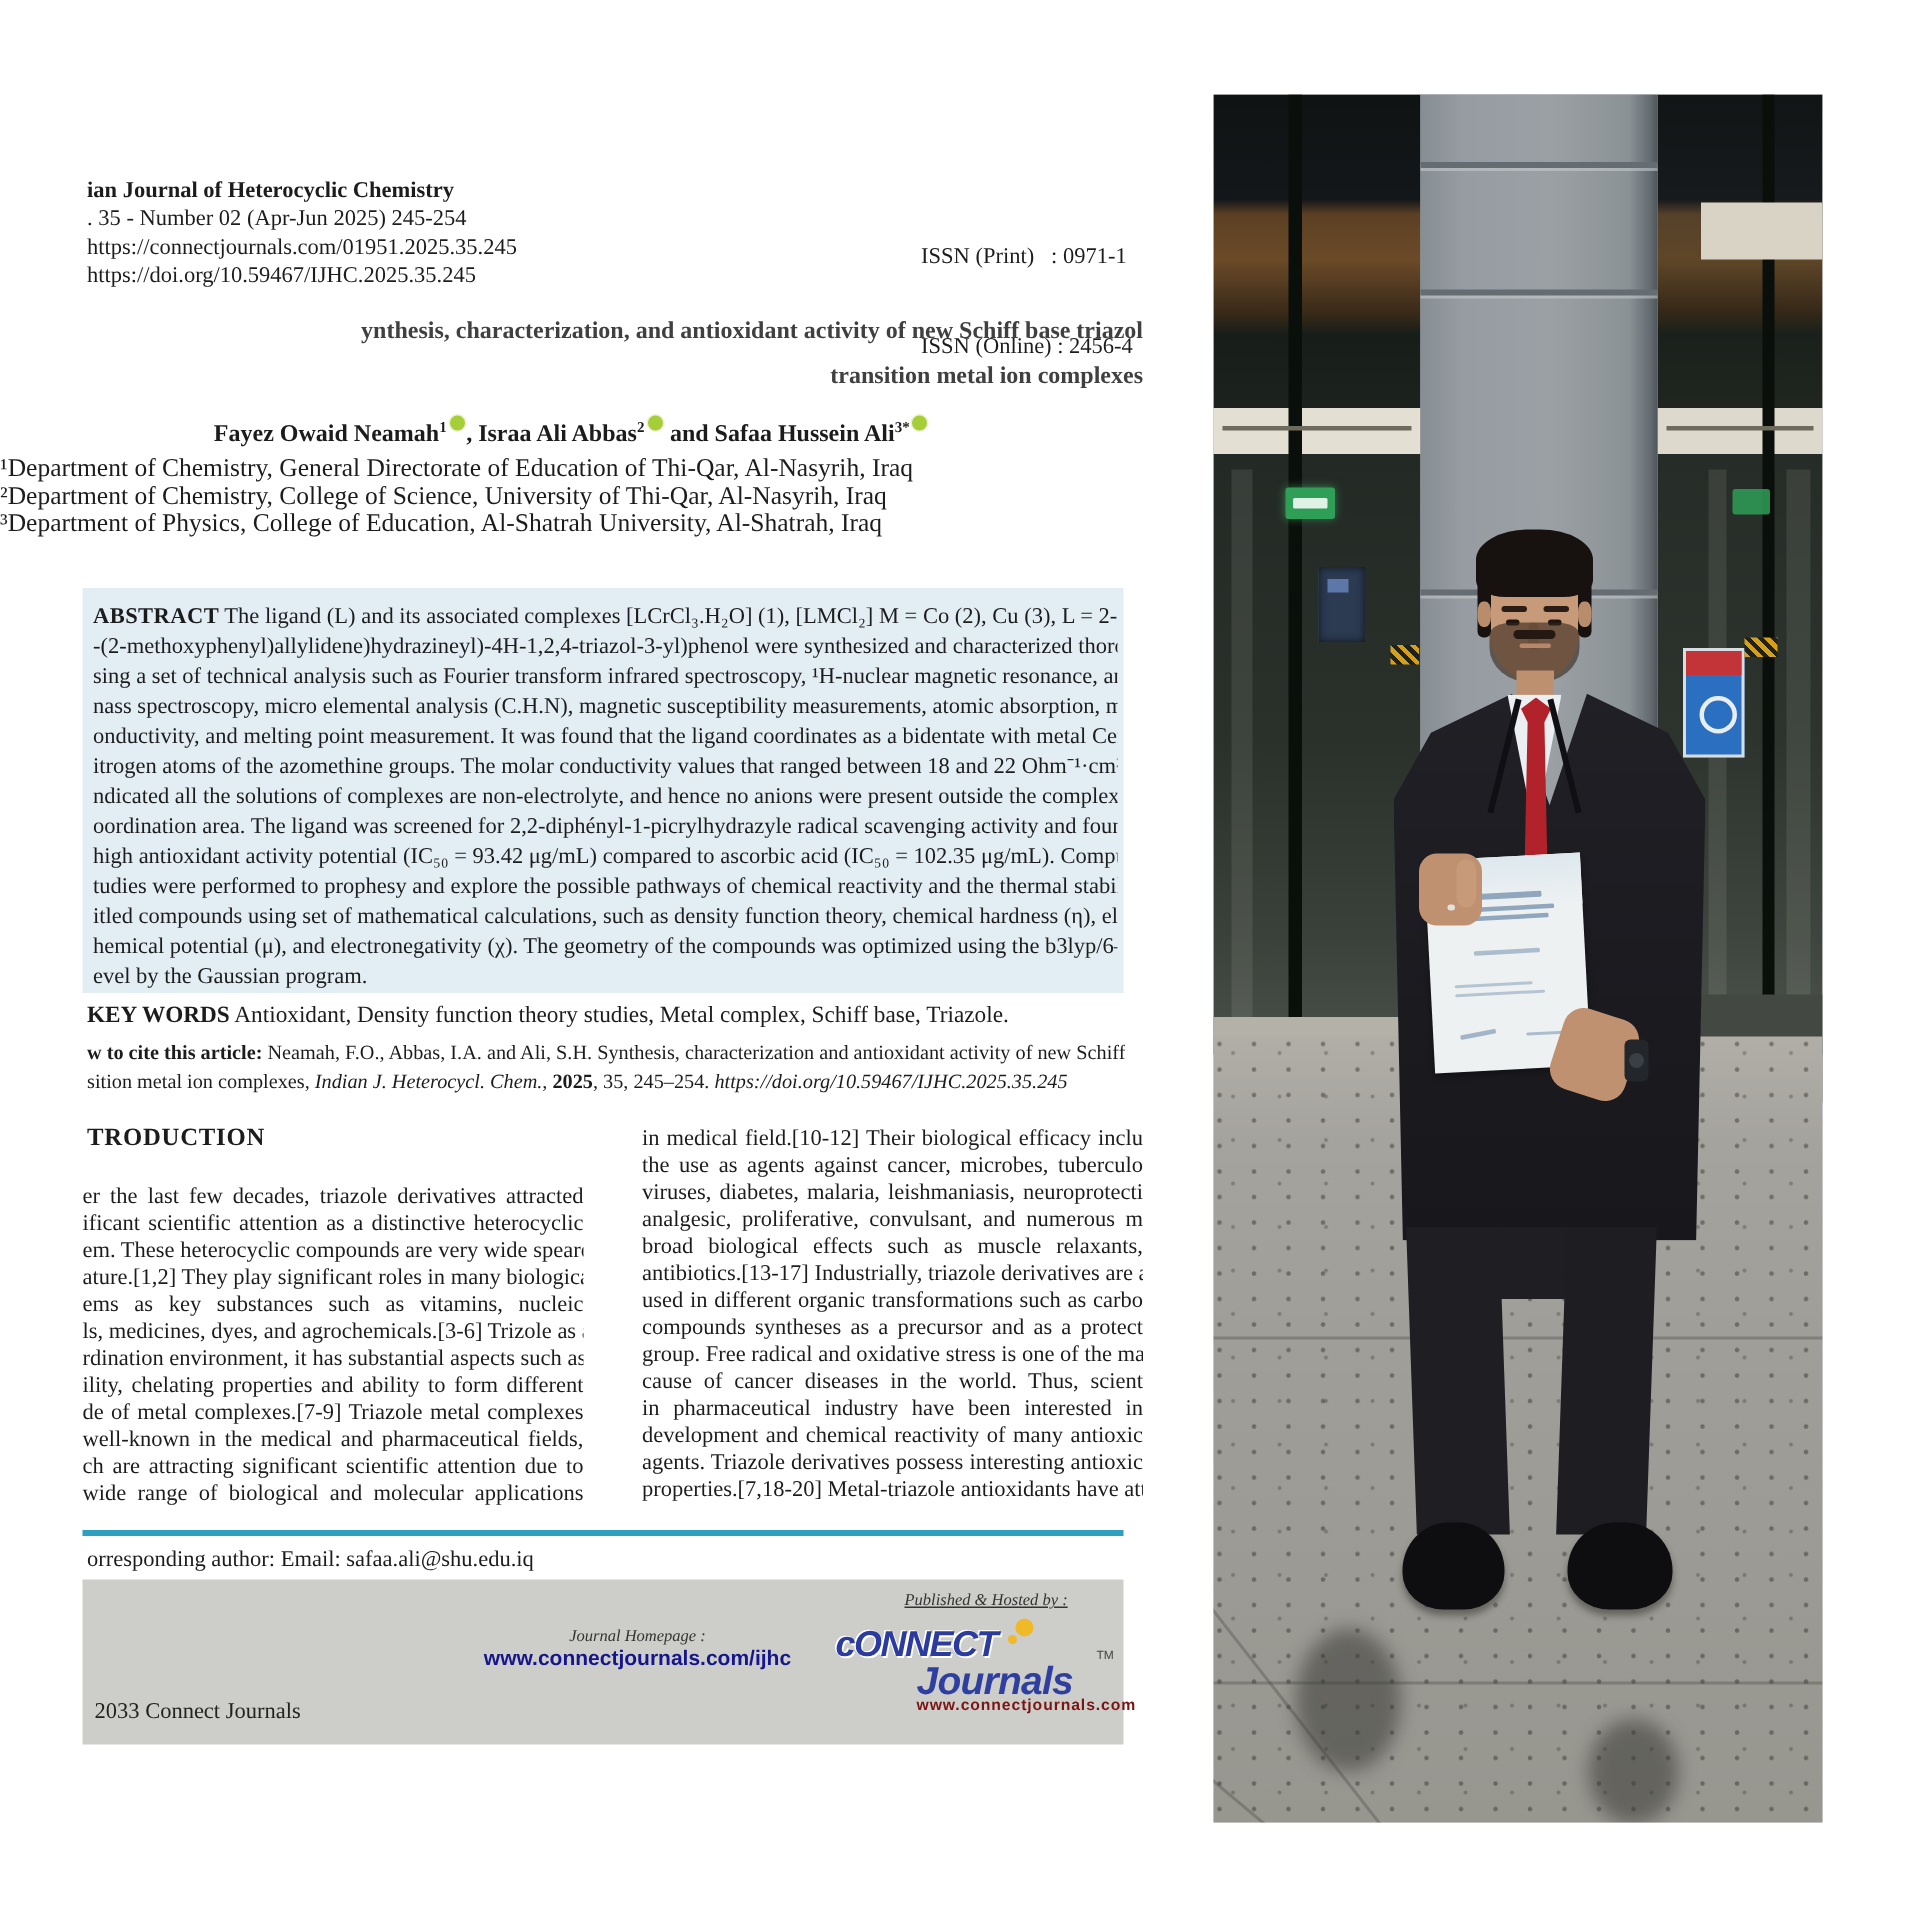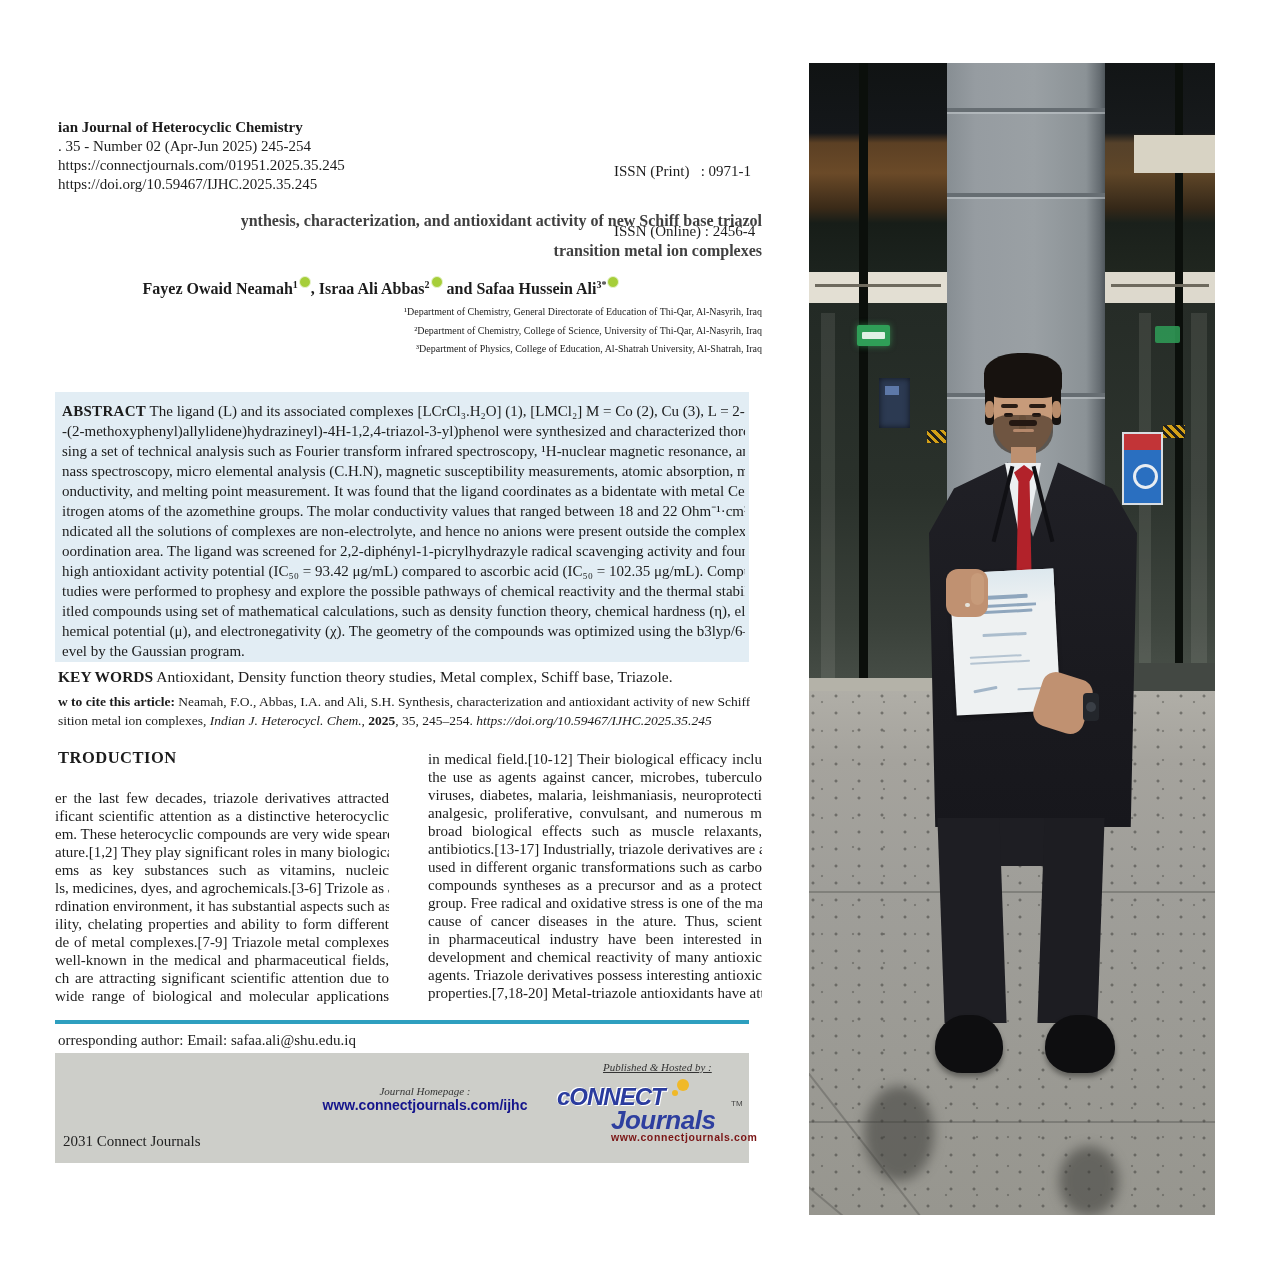--- a/index.html
+++ b/index.html
@@ -13,21 +13,21 @@
   .hdr-left{left:58px;top:118px;font-size:15px;line-height:19px;}
   .hdr-left .jname{font-weight:bold;}
   .hdr-right{left:614px;top:121px;font-size:15px;line-height:20px;white-space:pre;}
   .title{left:0;top:206px;width:762px;text-align:right;font-weight:bold;font-size:16px;
          line-height:30px;color:#404040;white-space:nowrap;}
   .authors{left:0;top:276px;width:762px;text-align:center;font-weight:bold;font-size:16px;}
   .authors sup{font-size:10px;}
   .orcid{display:inline-block;width:10px;height:10px;border-radius:50%;
          background:#a6ce39;border:1px solid #e8f3cf;vertical-align:super;margin-left:1px;}
   .sep{white-space:pre;}
-  .affils{left:0;top:303px;width:762px;text-align:right;font-size:10px;line-height:18.5px;}
+  .affils{left:0;top:303px;width:762px;text-align:left;font-size:17px;line-height:18.5px;}
   .abstract{left:55px;top:392px;width:694px;height:270px;background:#e2edf4;
             padding:9px 4px 0 7px;box-sizing:border-box;}
   .abs-line{font-size:15px;line-height:20px;white-space:nowrap;overflow:hidden;}
   .abs-line b{letter-spacing:.3px;}
   .kw{left:58px;top:668px;width:700px;font-size:15.5px;white-space:nowrap;overflow:hidden;}
   .cite{left:58px;top:693px;width:692px;font-size:13.5px;line-height:18.5px;}
   .cite .ln{white-space:nowrap;overflow:hidden;}
   .i{font-style:italic;} .b{font-weight:bold;}
   .intro-h{left:58px;top:748px;font-size:16.5px;font-weight:bold;letter-spacing:.5px;}
   .col{width:334px;font-size:15px;}
@@ -233,21 +233,21 @@
     <div class="abs col col-r">
         <div class="tl">in medical field.[10-12] Their biological efficacy inclu</div>
         <div class="tl">the use as agents against cancer, microbes, tuberculo</div>
         <div class="tl">viruses, diabetes, malaria, leishmaniasis, neuroprotecti</div>
         <div class="tl">analgesic, proliferative, convulsant, and numerous m</div>
         <div class="tl">broad biological effects such as muscle relaxants,</div>
         <div class="tl">antibiotics.[13-17] Industrially, triazole derivatives are a</div>
         <div class="tl">used in different organic transformations such as carbo</div>
         <div class="tl">compounds syntheses as a precursor and as a protect</div>
         <div class="tl">group. Free radical and oxidative stress is one of the ma</div>
-        <div class="tl">cause of cancer diseases in the ature. Thus, scient</div>
+        <div class="tl">cause of cancer diseases in the world. Thus, scient</div>
         <div class="tl">in pharmaceutical industry have been interested in</div>
         <div class="tl">development and chemical reactivity of many antioxic</div>
         <div class="tl">agents. Triazole derivatives possess interesting antioxic</div>
         <div class="tl">properties.[7,18-20] Metal-triazole antioxidants have attrac</div>
       </div>
 
     <div class="abs rule"></div>
     <div class="abs corr">orresponding author: Email: safaa.ali@shu.edu.iq</div>
 
     <div class="abs footerbox">
@@ -256,21 +256,21 @@
         <div class="homelabel">Journal Homepage :</div>
         <div class="homeurl">www.connectjournals.com/ijhc</div>
       </div>
       <div class="logo">
         <div class="logo-comet"></div>
         <div class="logo-connect">cONNECT</div>
         <div class="logo-journals">Journals</div>
         <div class="logo-tm">TM</div>
         <div class="logo-site">www.connectjournals.com</div>
       </div>
-      <div class="copyright">2031 Connect Journals</div>
+      <div class="copyright">2033 Connect Journals</div>
     </div>
   </div>
 
   <div class="photo">
     <div class="glass-l"></div>
     <div class="glass-r"></div>
     <div class="streak" style="left:12px;top:250px;width:14px;height:370px;"></div>
     <div class="streak" style="left:330px;top:250px;width:12px;height:370px;"></div>
     <div class="streak" style="left:382px;top:250px;width:16px;height:370px;"></div>
     <div class="mull-l"></div>

